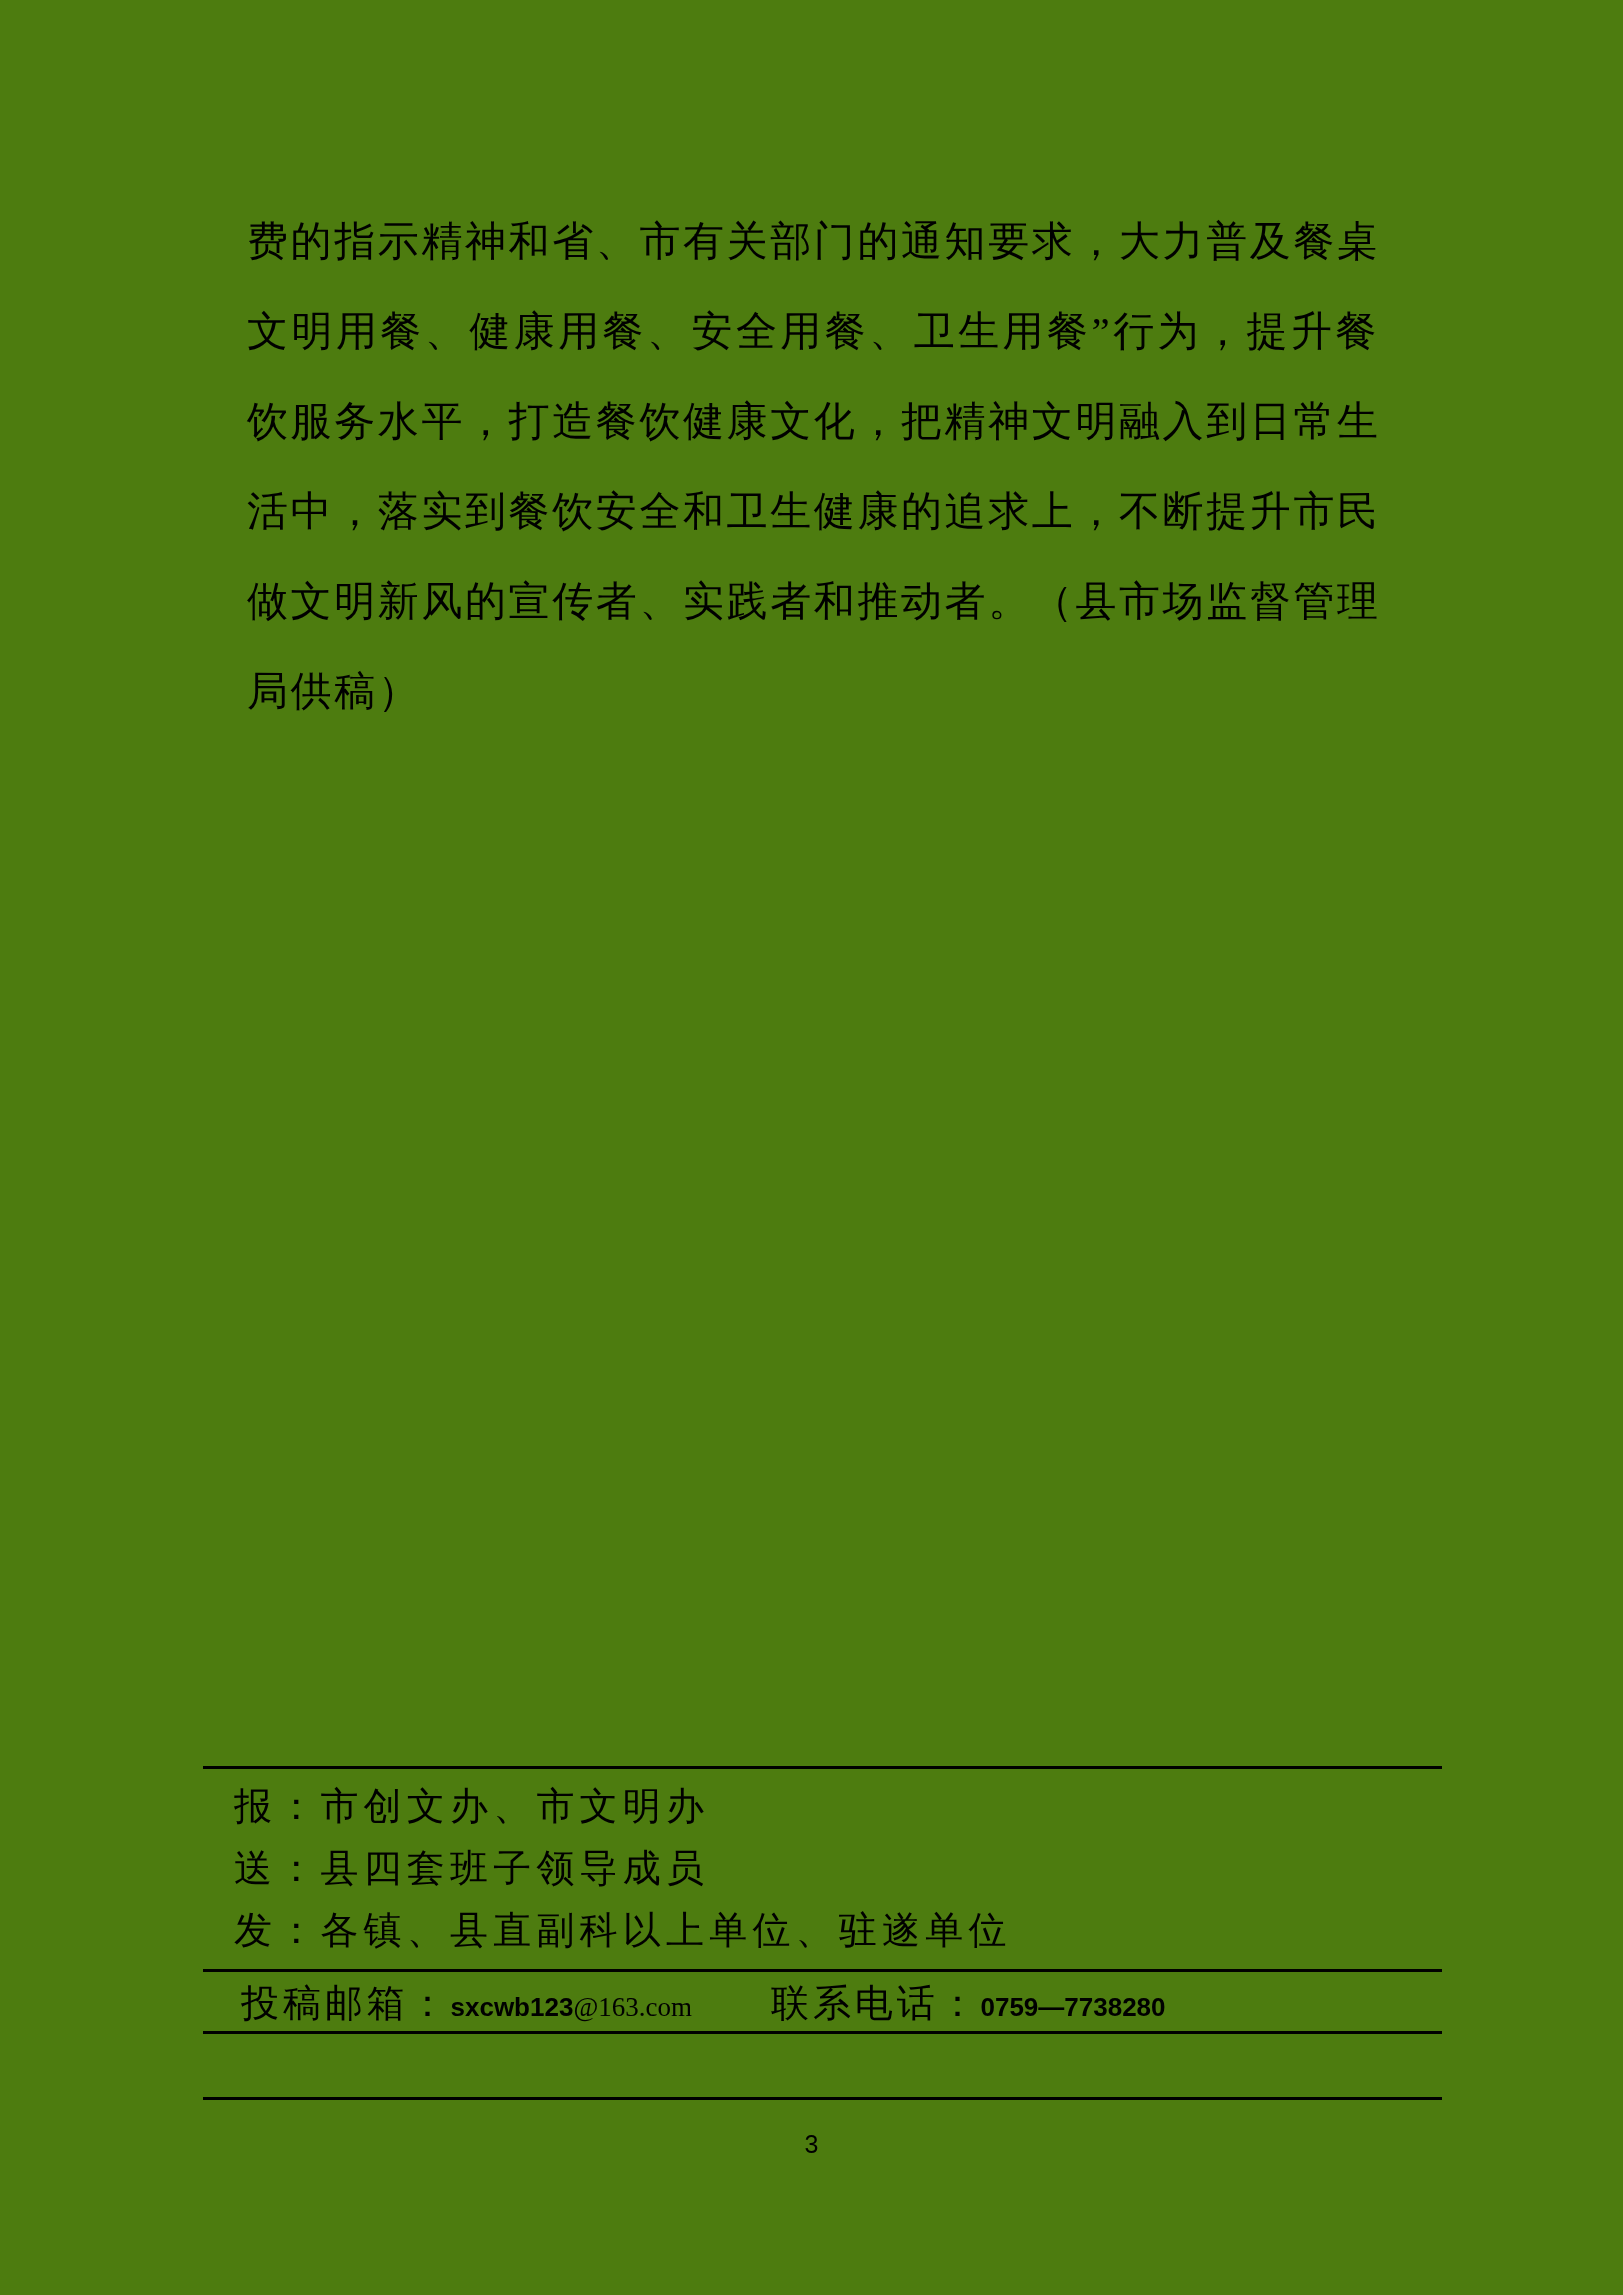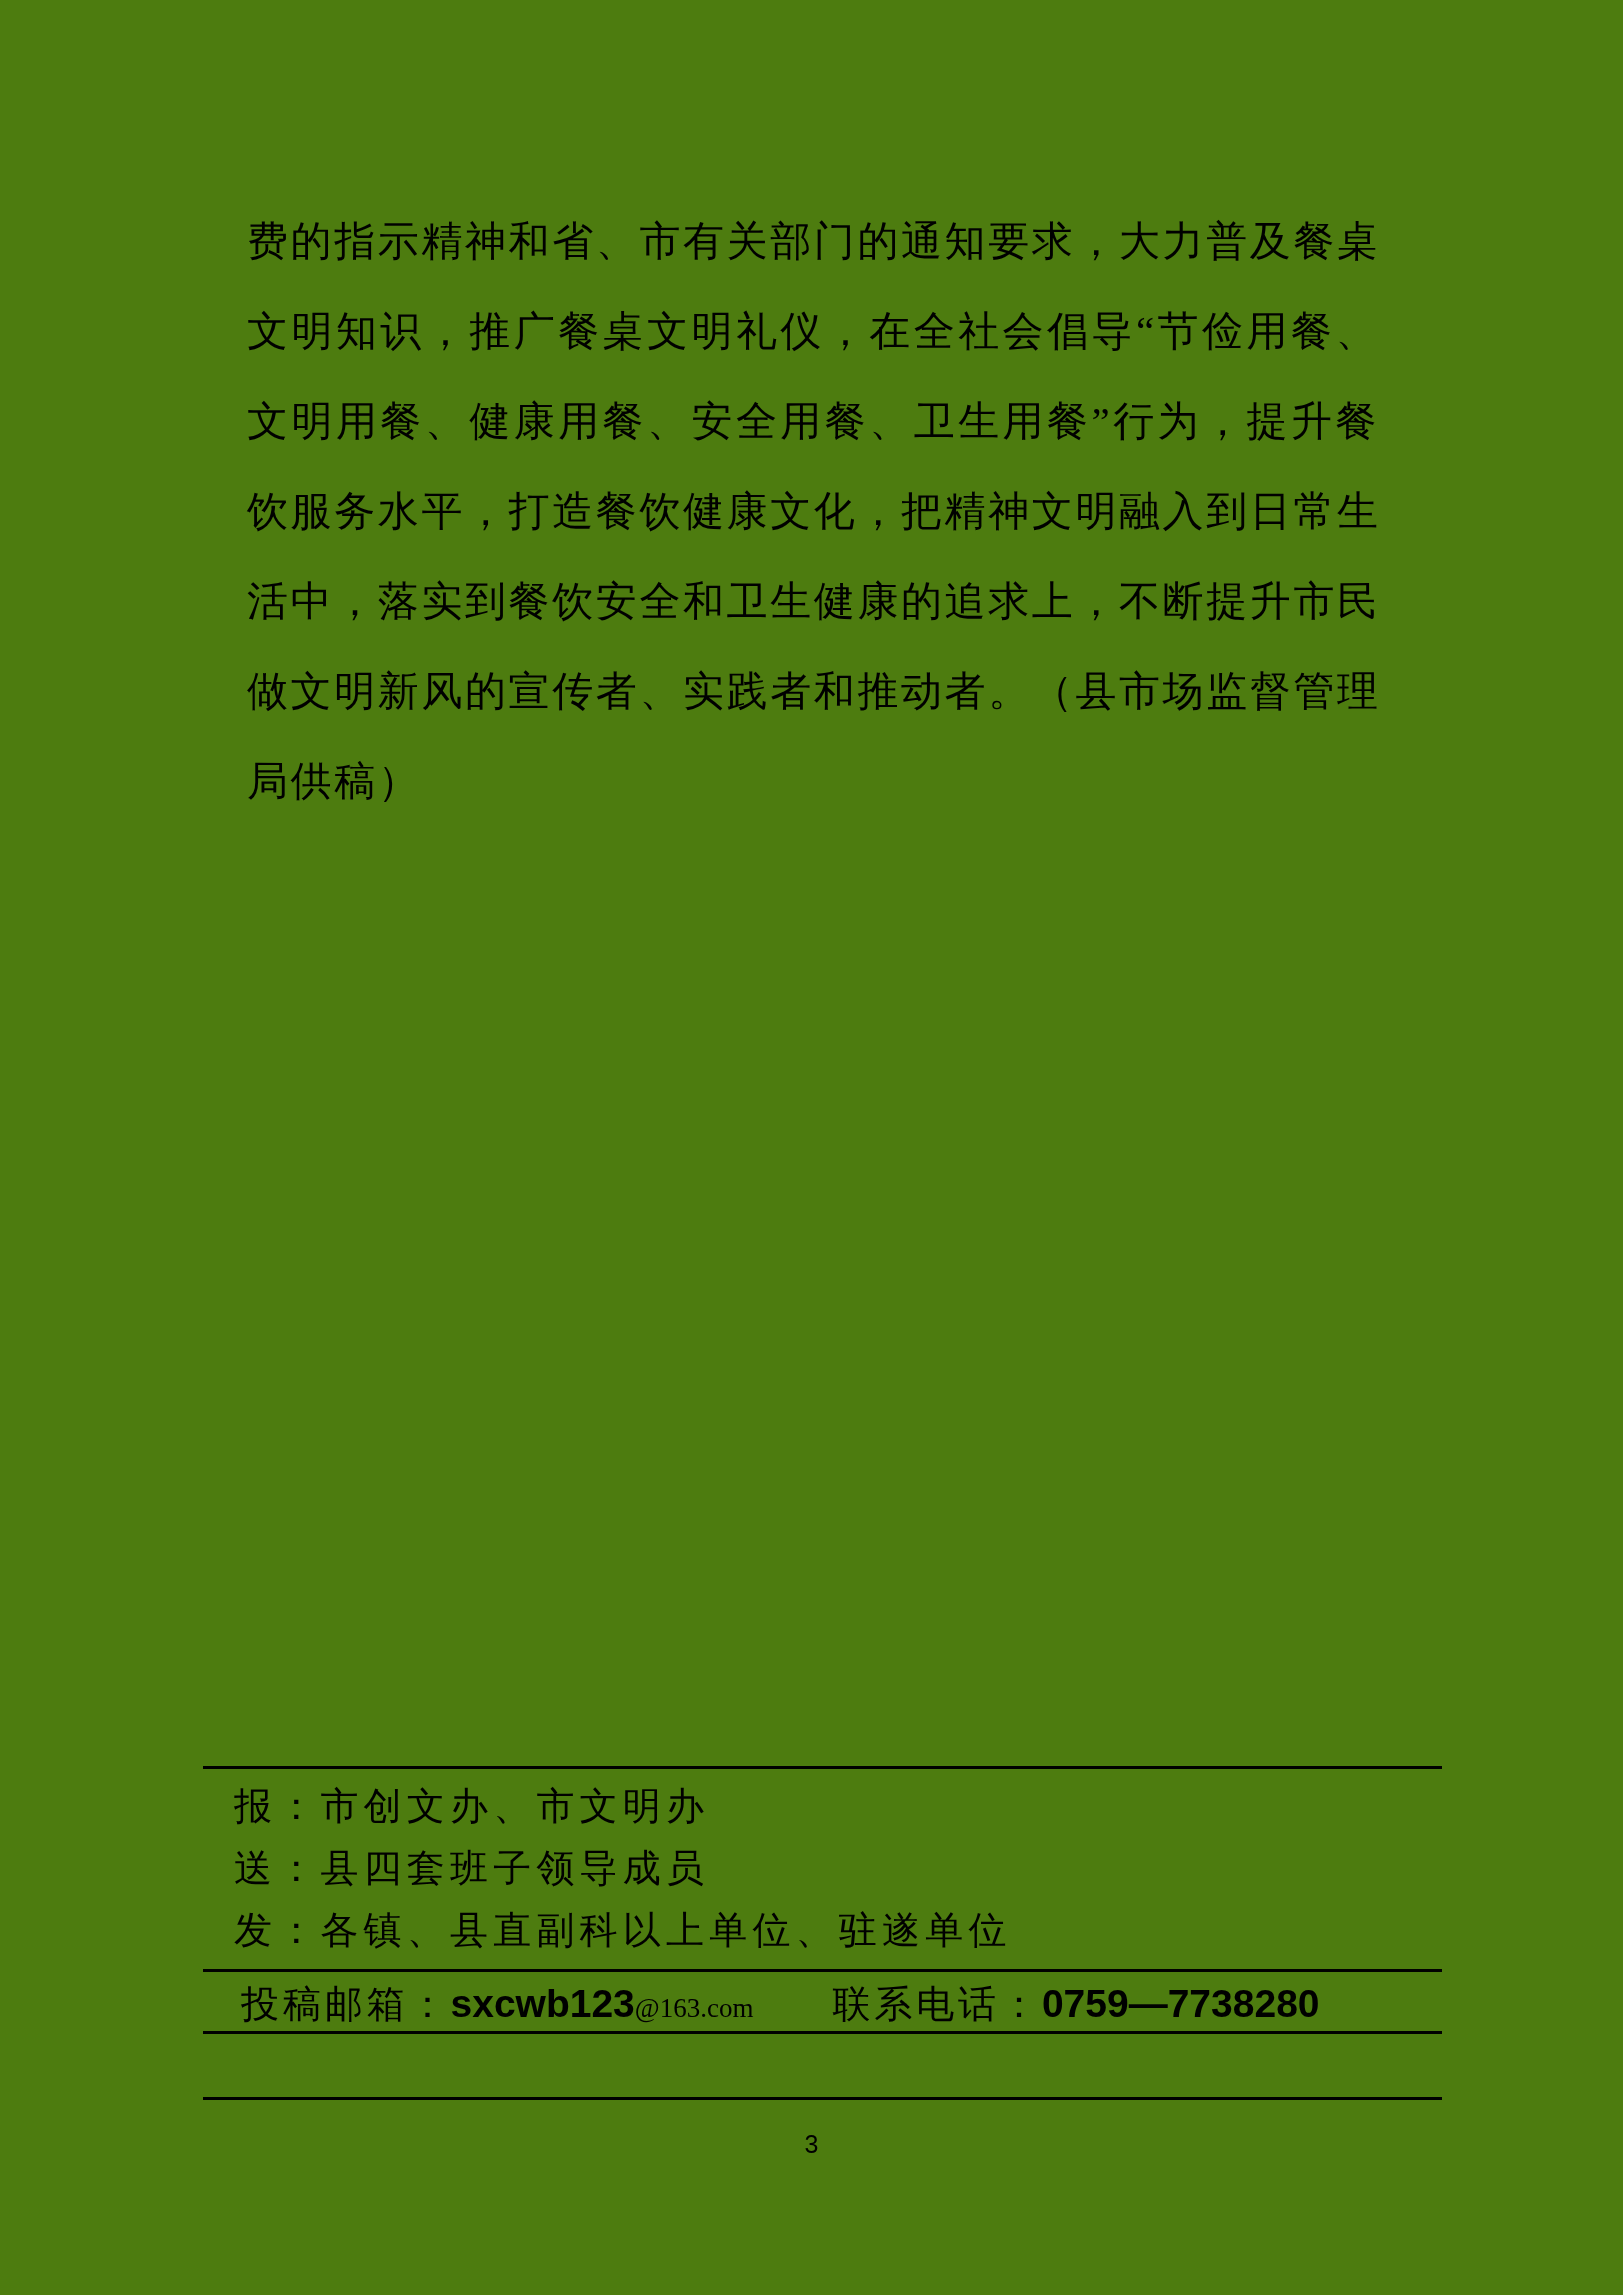--- a/index.html
+++ b/index.html
@@ -84,21 +84,21 @@
   }
   .c-label {
     font-size: 38px;
     letter-spacing: 3.9px;
     font-family: Liberation Serif, serif;
   }
   .c-phone-label {
     margin-left: 79px;
   }
   .c-user, .c-phone {
-    font-size: 39px;
+    font-size: 26px;
     font-weight: 700;
     letter-spacing: 0;
     font-family: "Liberation Sans", "DejaVu Sans", sans-serif;
   }
   .c-domain {
     font-size: 27px;
     letter-spacing: 0;
     font-family: "Liberation Serif", "DejaVu Serif", serif;
     margin-top: 48px;
   }
@@ -115,21 +115,20 @@
     color: #000000;
   }
 </style>
 </head>
 <body>
 
 <div class="page">
 
   <main class="body-text">
     <div class="para-line"><span>费的指示精神和省、市有关部门的通知要求，大力普及餐桌</span><span class="bold-seg"></span></div>
-    <div class="para-line"><span>文明知识，推广餐桌文明礼仪，在全社会倡导“节俭用餐、</span><span class="bold-seg"></span></div>
     <div class="para-line"><span>文明用餐、健康用餐、安全用餐、卫生用餐”行为，提升餐</span><span class="bold-seg"></span></div>
     <div class="para-line"><span>饮服务水平，打造餐饮健康文化，把精神文明融入到日常生</span><span class="bold-seg"></span></div>
     <div class="para-line"><span>活中，落实到餐饮安全和卫生健康的追求上，不断提升市民</span><span class="bold-seg"></span></div>
     <div class="para-line"><span>做文明新风的宣传者、实践者和推动者。</span><span class="bold-seg">（县市场监督管理</span></div>
     <div class="para-line last-line"><span></span><span class="bold-seg">局供稿）</span></div>
   </main>
 
   <div class="rule rule-1"></div>
 
   <section class="distribution">

